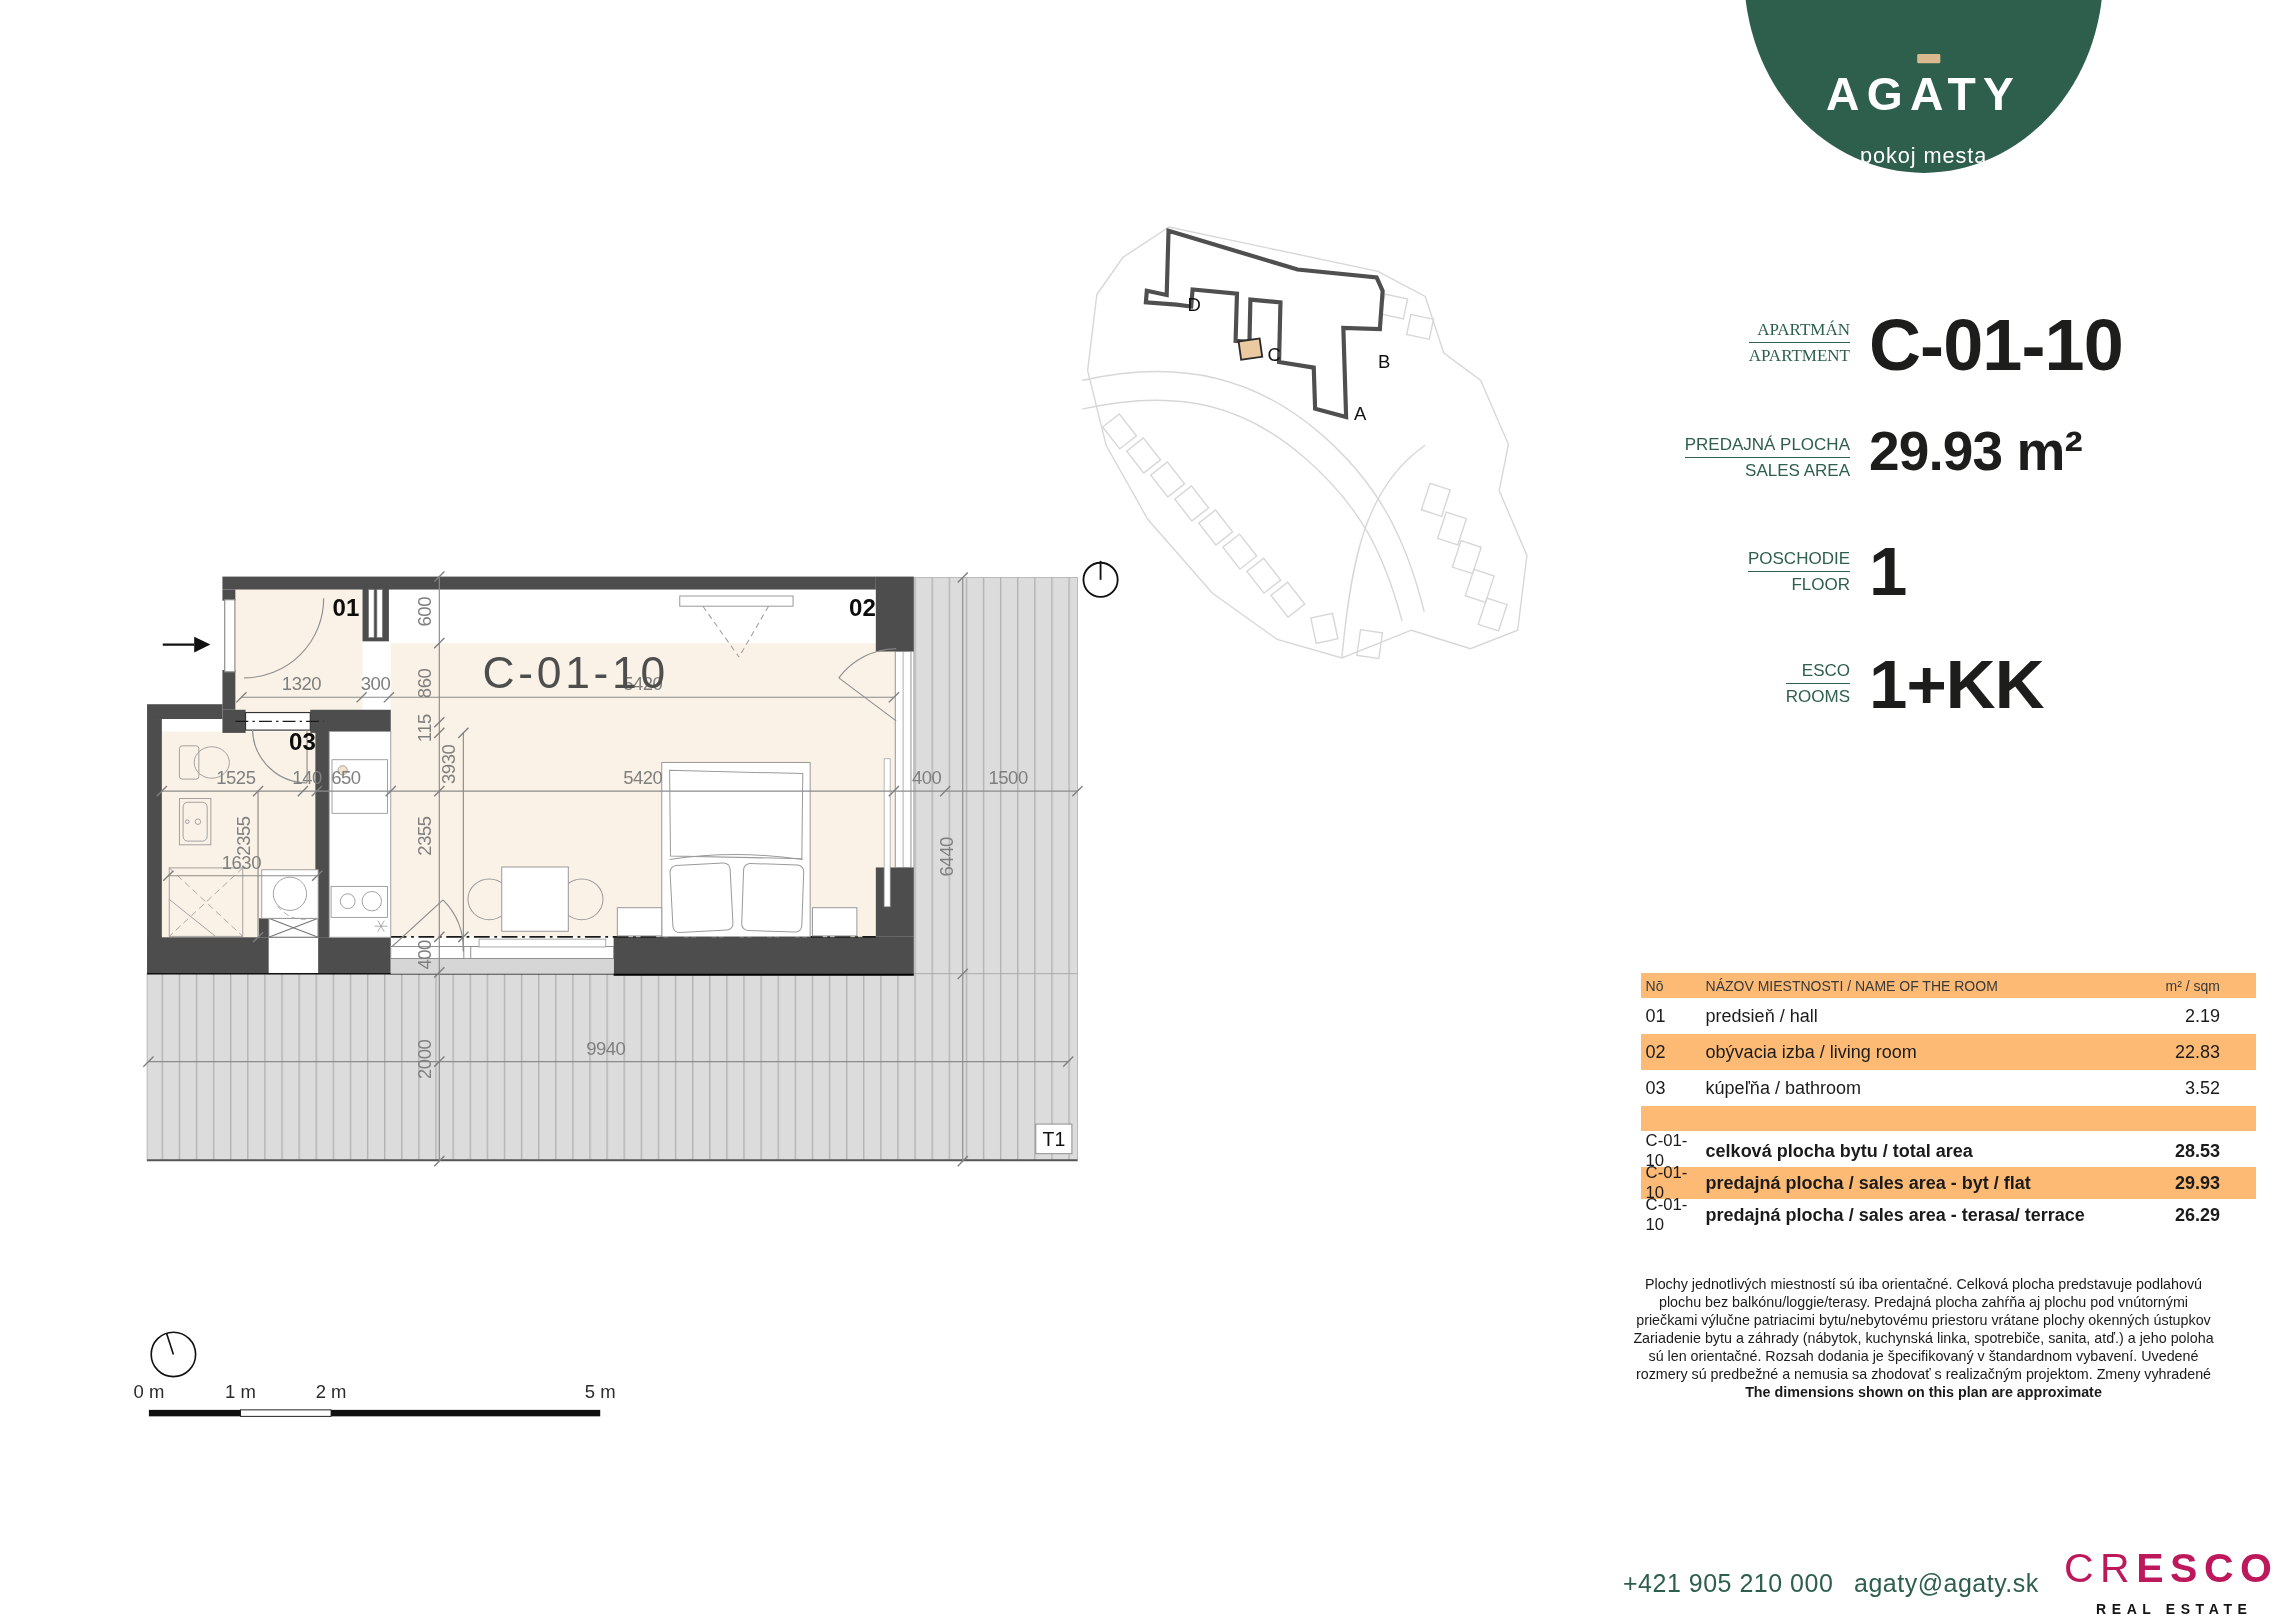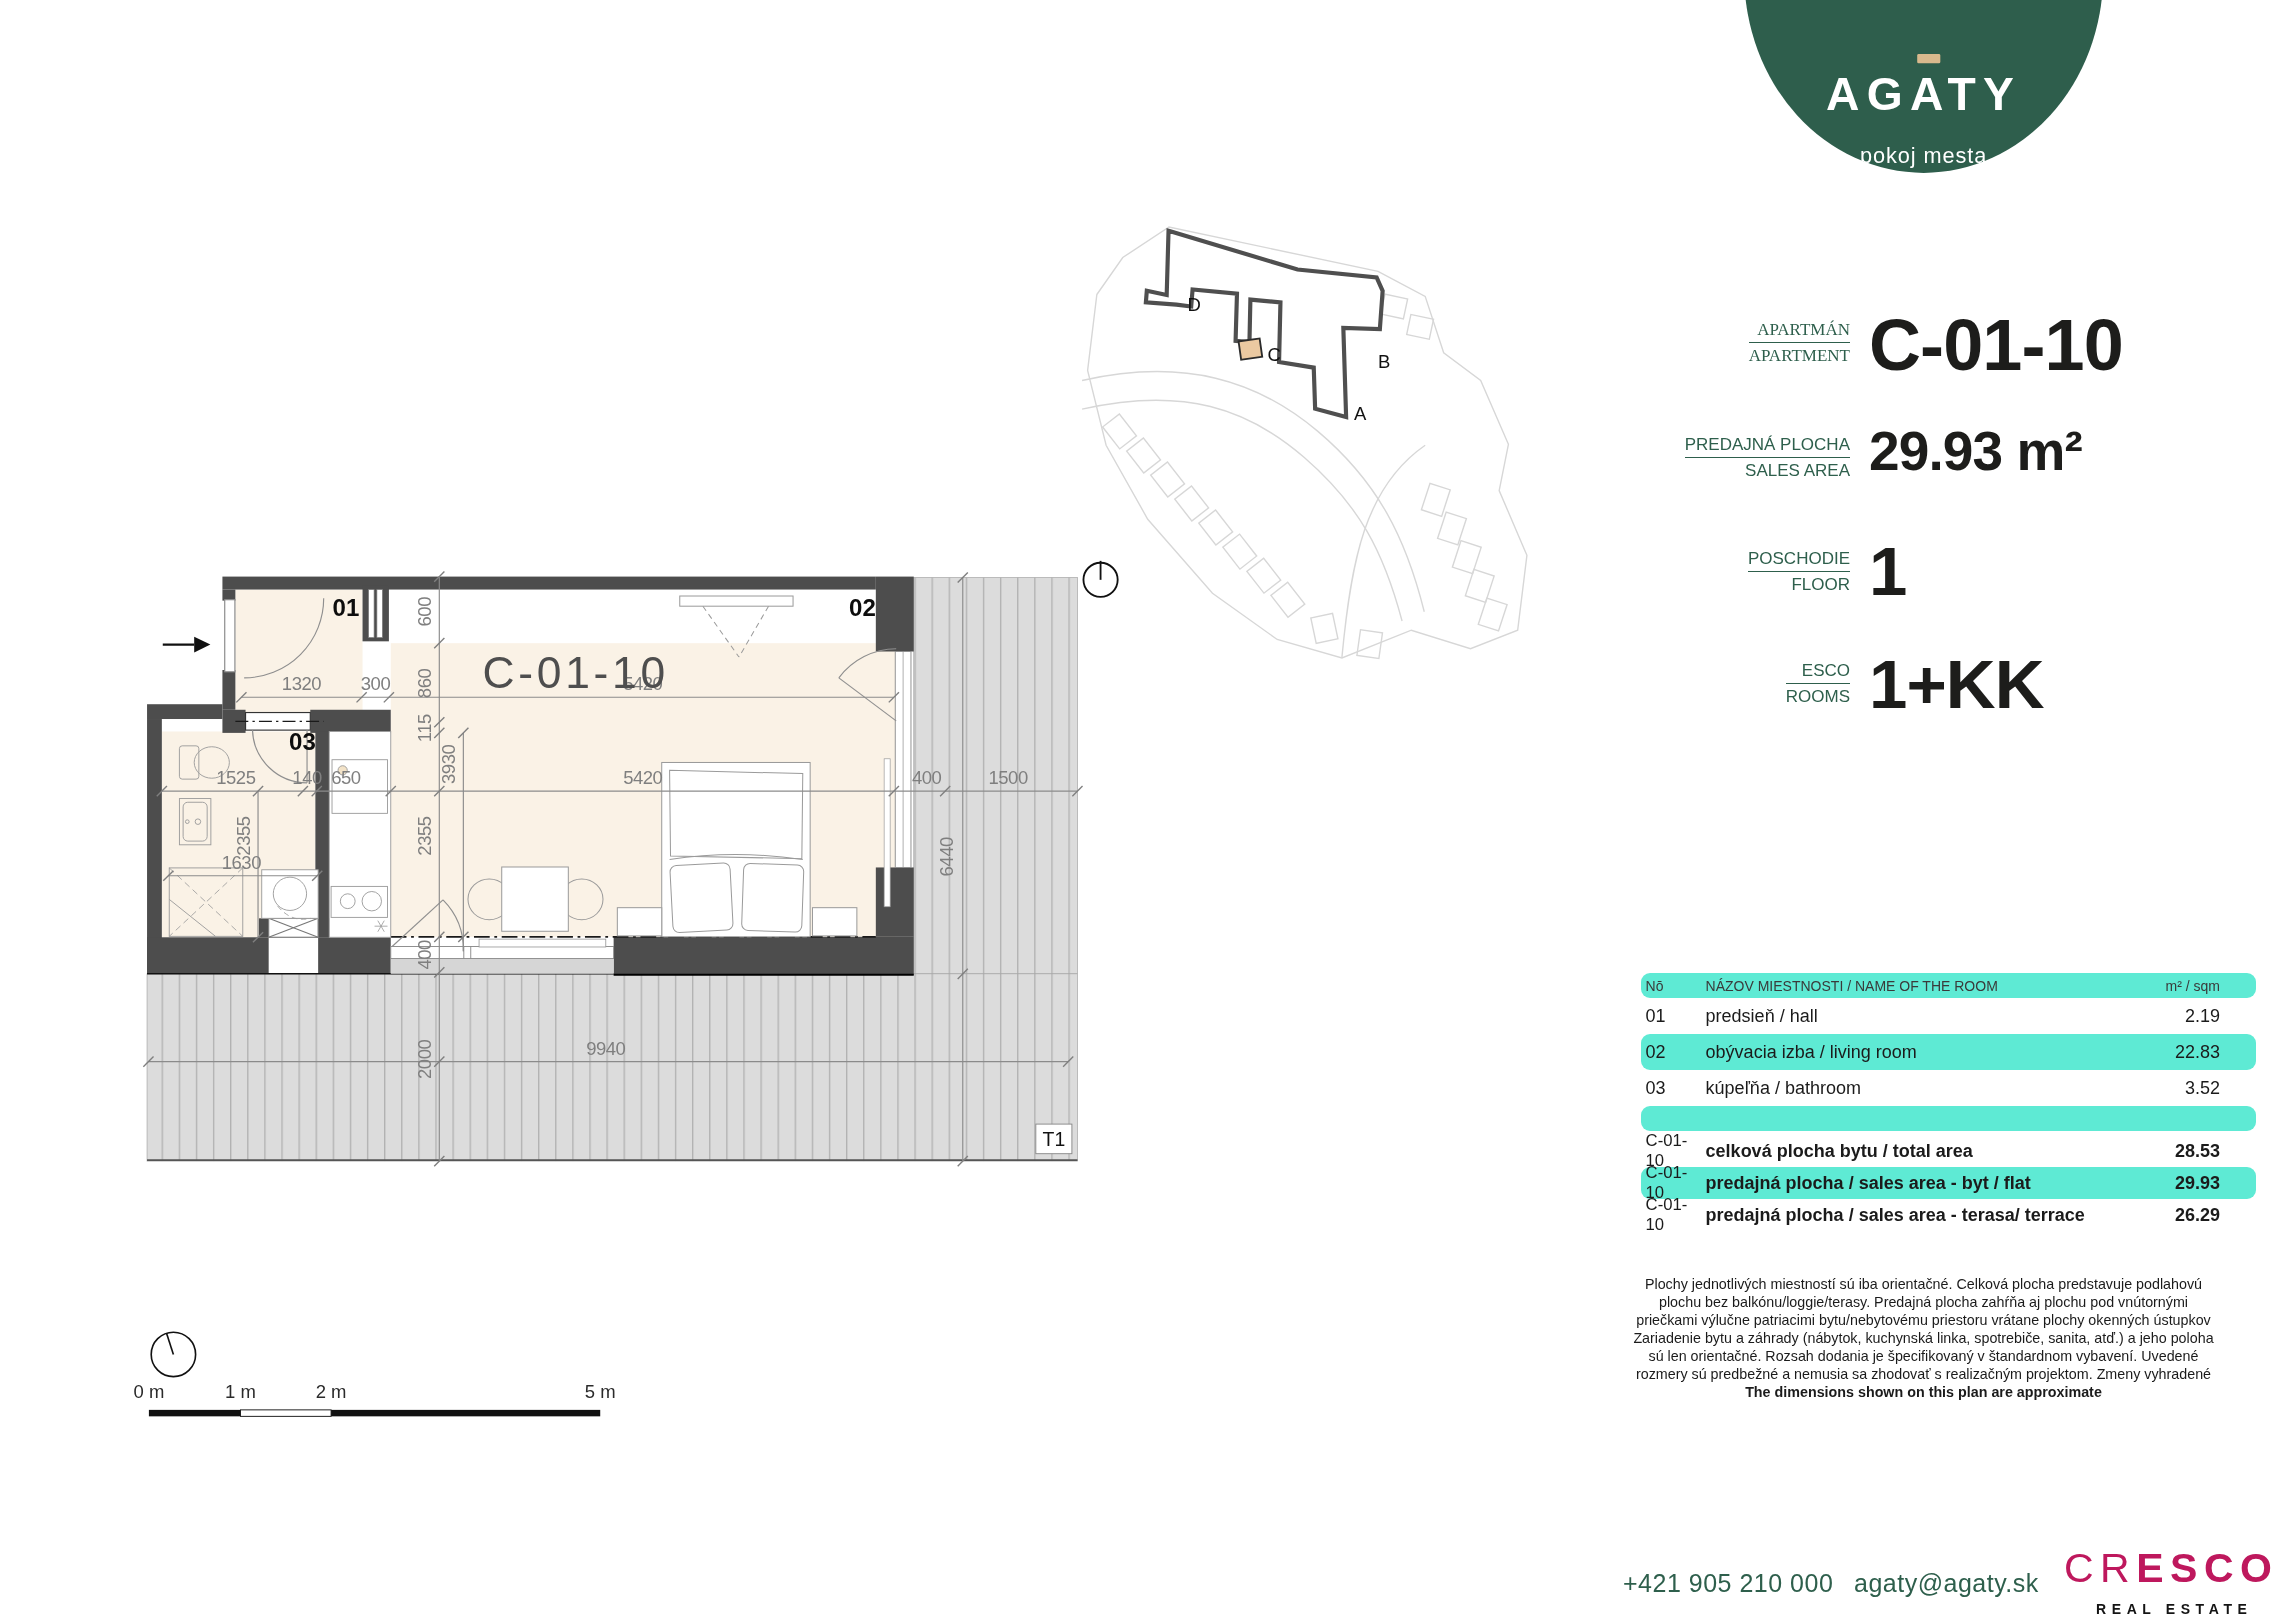--- a/index.html
+++ b/index.html
@@ -20,21 +20,21 @@
   .info-row{position:absolute;}
   .ilabel{width:fit-content;margin-left:auto;text-align:right;color:#2e5f4c;font-size:17px;line-height:1.25;}
   .ilabel .rule{border-bottom:1.4px solid #2e5f4c;margin:1.9px 0 1.9px 0;}
   .ival{position:absolute;left:0;top:0;font-weight:700;color:#1d1d1b;letter-spacing:-0.9px;line-height:1;}
   
   .rtable{position:absolute;left:1641px;top:973px;width:615px;font-size:18px;}
   .trow{display:flex;align-items:center;box-sizing:border-box;padding:0 36px 0 4.6px;}
   .trow .c1{width:60px;flex:none;}
   .trow .c2{flex:1;}
   .trow .c3{flex:none;text-align:right;}
-  .beige{background:#5eead4;border-radius:9px;}
+  .beige{background:#fdba74;}
   .thead{height:25px;font-size:14px;color:#3a3a3a;}
   .troom{height:36px;}
   .tempty{height:25.4px;}
   .tgap{height:3.7px;}
   .tsum{height:32px;}
   .tsum .c2,.tsum .c3{font-weight:700;}
   .tsum .c1{font-size:16.7px;}
   
   .disc{position:absolute;left:1623px;top:1275px;width:601px;text-align:center;
         font-size:14.3px;line-height:18px;color:#1b1b1b;}

